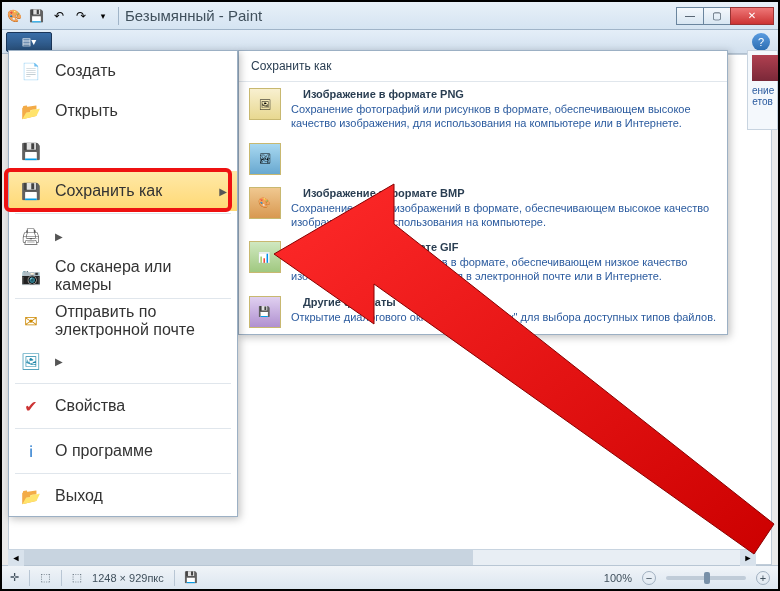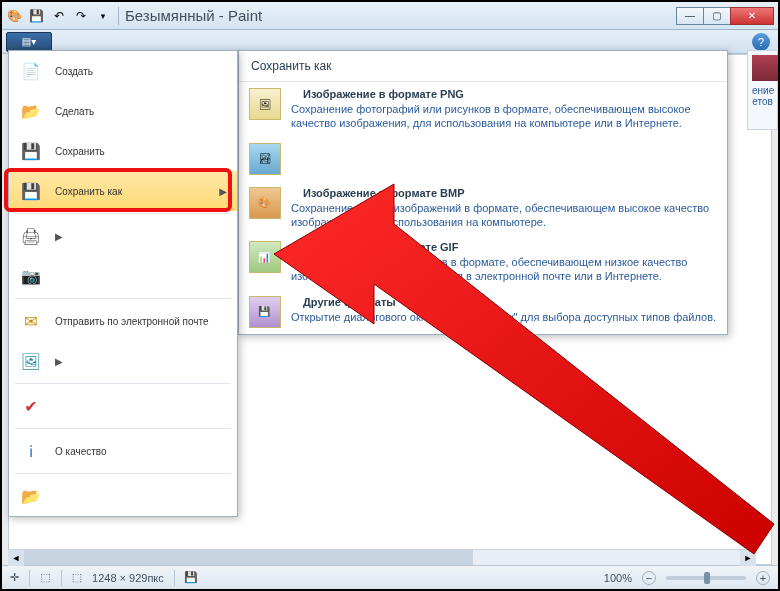--- a/index.html
+++ b/index.html
@@ -22,21 +22,21 @@
 
   
   .mainpanel { position:absolute; left:6px; top:52px; right:6px; bottom:24px; background:#fff; border:1px solid #c0ccd8; }
 
   
   .filemenu { position:absolute; left:6px; top:48px; width:230px; background:#fff; border:1px solid #9cb0c4; box-shadow:2px 2px 8px rgba(0,0,0,.25); z-index:10;}
   .fm-item { height:40px; display:flex; align-items:center; padding:0 10px; gap:12px; cursor:pointer; }
   .fm-item.selected { background: linear-gradient(#ffe9a8, #ffd873); }
   .fm-sep { height:1px; background:#e0e6ec; margin:2px 6px; }
   .fm-icon { width:24px; height:24px; display:flex; align-items:center; justify-content:center; font-size:16px;}
-  .fm-label { font-size:10px; color:#333; flex:1; }
+  .fm-label { font-size:16px; color:#333; flex:1; }
   .fm-arrow { font-size:10px; color:#555; }
 
   
   .red-highlight { position:absolute; left:2px; top:166px; width:228px; height:44px; border:4px solid #e11; border-radius:6px; z-index:15; pointer-events:none;}
 
   
   .submenu { position:absolute; left:236px; top:48px; width:490px; background:#fff; border:1px solid #9cb0c4; box-shadow:2px 2px 8px rgba(0,0,0,.25); z-index:9;}
   .sub-title { padding:8px 12px; font-size:12px; color:#2a3e52; border-bottom:1px solid #e0e6ec;}
   .sub-item { display:flex; padding:6px 10px; gap:10px; cursor:pointer;}
   .sub-icon { width:32px; height:32px; flex-shrink:0; background:linear-gradient(#f8f0d0,#e8d890); border:1px solid #c8b870; display:flex; align-items:center; justify-content:center; font-size:10px;}
@@ -104,60 +104,62 @@
   <div>етов</div>
 </div>
 
 <div class="filemenu">
   <div class="fm-item">
     <span class="fm-icon ico-new">📄</span>
     <span class="fm-label">Создать</span>
   </div>
   <div class="fm-item">
     <span class="fm-icon ico-open">📂</span>
-    <span class="fm-label">Сделать</span>
+    <span class="fm-label">Открыть</span>
   </div>
   <div class="fm-item">
     <span class="fm-icon ico-save">💾</span>
-    <span class="fm-label">Сохранить</span>
   </div>
   <div class="fm-item selected">
     <span class="fm-icon ico-saveas">💾</span>
     <span class="fm-label">Сохранить как</span>
     <span class="fm-arrow">▶</span>
   </div>
   <div class="fm-sep"></div>
   <div class="fm-item">
     <span class="fm-icon ico-print">🖨</span>
     <span class="fm-arrow">▶</span>
   </div>
   <div class="fm-item">
     <span class="fm-icon ico-scan">📷</span>
+    <span class="fm-label">Со сканера или камеры</span>
   </div>
   <div class="fm-sep"></div>
   <div class="fm-item">
     <span class="fm-icon ico-mail">✉</span>
     <span class="fm-label">Отправить по электронной почте</span>
   </div>
   <div class="fm-item">
     <span class="fm-icon ico-wall">🖼</span>
     <span class="fm-arrow">▶</span>
   </div>
   <div class="fm-sep"></div>
   <div class="fm-item">
     <span class="fm-icon ico-prop">✔</span>
+    <span class="fm-label">Свойства</span>
   </div>
   <div class="fm-sep"></div>
   <div class="fm-item">
     <span class="fm-icon ico-about">ℹ</span>
-    <span class="fm-label">О качество</span>
+    <span class="fm-label">О программе</span>
   </div>
   <div class="fm-sep"></div>
   <div class="fm-item">
     <span class="fm-icon ico-exit">📂</span>
+    <span class="fm-label">Выход</span>
   </div>
 </div>
 
 <div class="red-highlight"></div>
 
 <div class="submenu">
   <div class="sub-title">Сохранить как</div>
   <div class="sub-item">
     <div class="sub-icon">🖼</div>
     <div class="sub-text">

